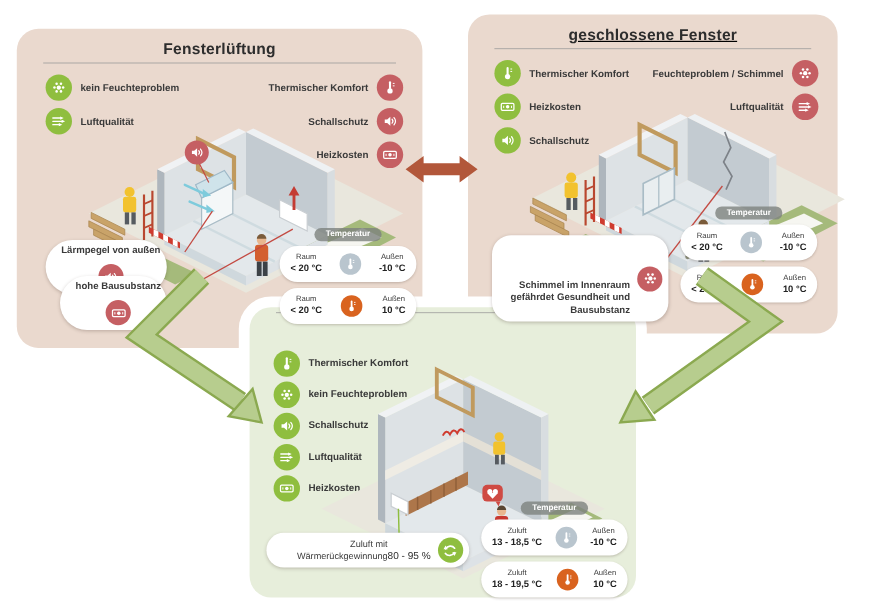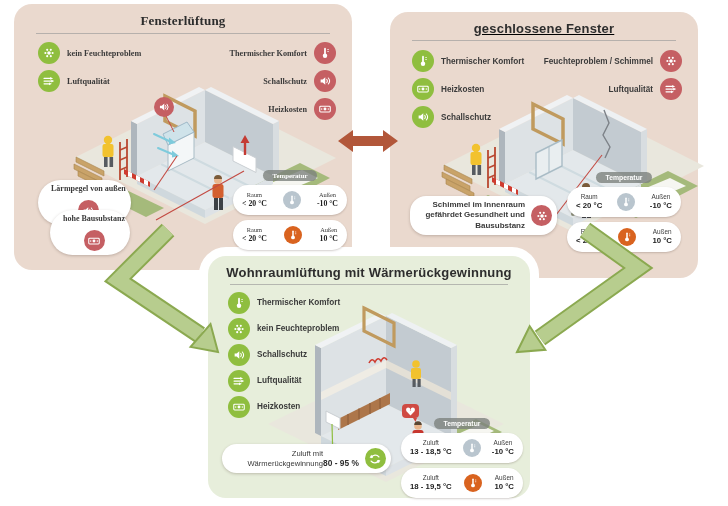--- a/index.html
+++ b/index.html
@@ -2,21 +2,21 @@
 <html style="--panel-pink: #ead9ce; --panel-green: #e7eedb; --good: #8fbe3f; --bad: #c55f63; --warm: #d9631f; --cold: #b9c5ce; --arrow-rust: #b2573a; --arrow-green: #b7cd8e; --arrow-green-edge: #8ba950; --connector-red: #c34a42;"><head>
 <meta charset="utf-8">
 <style>
   html,body{margin:0;padding:0;background:#fff;}
   body{font-family:"Liberation Sans", sans-serif;}
   .stage{position:relative;width:728px;height:506px;background:#fff;overflow:hidden;}
 
   .panel{position:absolute;border-radius:18px;}
   .panel--pink{background:var(--panel-pink,#ead9ce);}
   .panel--green{background:var(--panel-green,#e7eedb);box-shadow:0 0 0 9px #fff;z-index:3;}
-  #panel-window{left:14px;top:4px;width:338px;height:266px;font-family:Liberation Serif, serif;}
+  #panel-window{left:14px;top:24px;width:338px;height:266px;}
   #panel-closed{left:390px;top:12px;width:308px;height:266px;text-decoration:underline;}
   #panel-hrv{left:208px;top:256px;width:322px;height:242px;}
 
   .panel-title{font-size:13px;font-weight:bold;color:#2d2d2d;text-align:center;padding-top:9px;letter-spacing:.2px;}
   .title-rule{height:1px;background:#9a9a9a;margin:4px 22px 0;opacity:.65;}
 
   .feat-col{position:absolute;display:flex;flex-direction:column;gap:6px;}
   .feat-col--right{align-items:flex-end;}
   .feat{display:flex;align-items:center;gap:7px;height:22px;}
   .feat-label{font-size:8.2px;font-weight:bold;color:#3a3a3a;white-space:nowrap;}
@@ -25,24 +25,24 @@
   .badge--bad{background:var(--bad,#c55f63);}
   .badge svg{width:14px;height:14px;display:block;}
 
   .scene{position:absolute;z-index:1;}
   .overlay{position:absolute;left:0;top:0;z-index:2;pointer-events:none;}
 
   .callout{position:absolute;z-index:4;background:#fff;border-radius:16px;display:flex;align-items:center;gap:6px;
            box-shadow:0 1px 3px rgba(60,40,30,.25);padding:4px 5px 4px 13px;}
   .callout--pill{border-radius:999px;flex-direction:column;}
   .callout-text{font-size:8px;font-weight:bold;color:#3a3a3a;text-align:right;line-height:1.3;white-space:nowrap;}
-  .callout-text--wrap{white-space:normal;width:102px;}
+  .callout-text--wrap{white-space:normal;width:102px;margin-top:33px;}
   .callout .badge{width:21px;height:21px;}
   .callout-hrv-label{font-size:7.6px;font-weight:normal;color:#3a3a3a;text-align:right;line-height:1.3;width:88px;}
-  .callout-hrv-value{font-size:8.4px;font-weight:bold;color:#2d2d2d;text-align:right;}
+  .callout-hrv-value{font-size:8.4px;font-weight:normal;color:#2d2d2d;text-align:right;}
 
   .temp-group{position:absolute;z-index:4;display:flex;flex-direction:column;align-items:center;gap:5px;}
   .temp-header{background:rgba(125,130,126,.8);color:#fff;font-size:6.8px;font-weight:bold;padding:2px 10px;
                border-radius:8px;margin-bottom:-1px;}
   .temp-pill{background:#fff;border-radius:999px;display:flex;align-items:center;justify-content:space-between;
              padding:3px 9px;box-shadow:0 1px 2px rgba(60,40,30,.22);height:30px;box-sizing:border-box;}
   .temp-pill--std{width:114px;}
   .temp-pill--wide{width:122px;}
   .temp-col{display:flex;flex-direction:column;align-items:center;line-height:1.2;}
   .temp-label{font-size:6.4px;color:#3c3c3c;}
@@ -430,21 +430,20 @@
           </span>
         <div class="temp-col">
             <span class="temp-label">Außen</span>
             <span class="temp-value">10 °C</span>
           </div>
       </div>
     </div>
   </section>
 
   <section class="panel panel--green" id="panel-hrv">
-    <div class="panel-title">Wohnraumlüftung mit Wärmerückgewinnung</div>
     <div class="title-rule"></div>
 
     <div class="feat-col" style="left:20px;top:36px;gap:5px;">
       <div class="feat" style="height:21px;">
         <span class="badge badge--good">
             <svg>
               <use href="#sym-thermo"></use>
             </svg>
           </span>
         <span class="feat-label">Thermischer Komfort</span>

